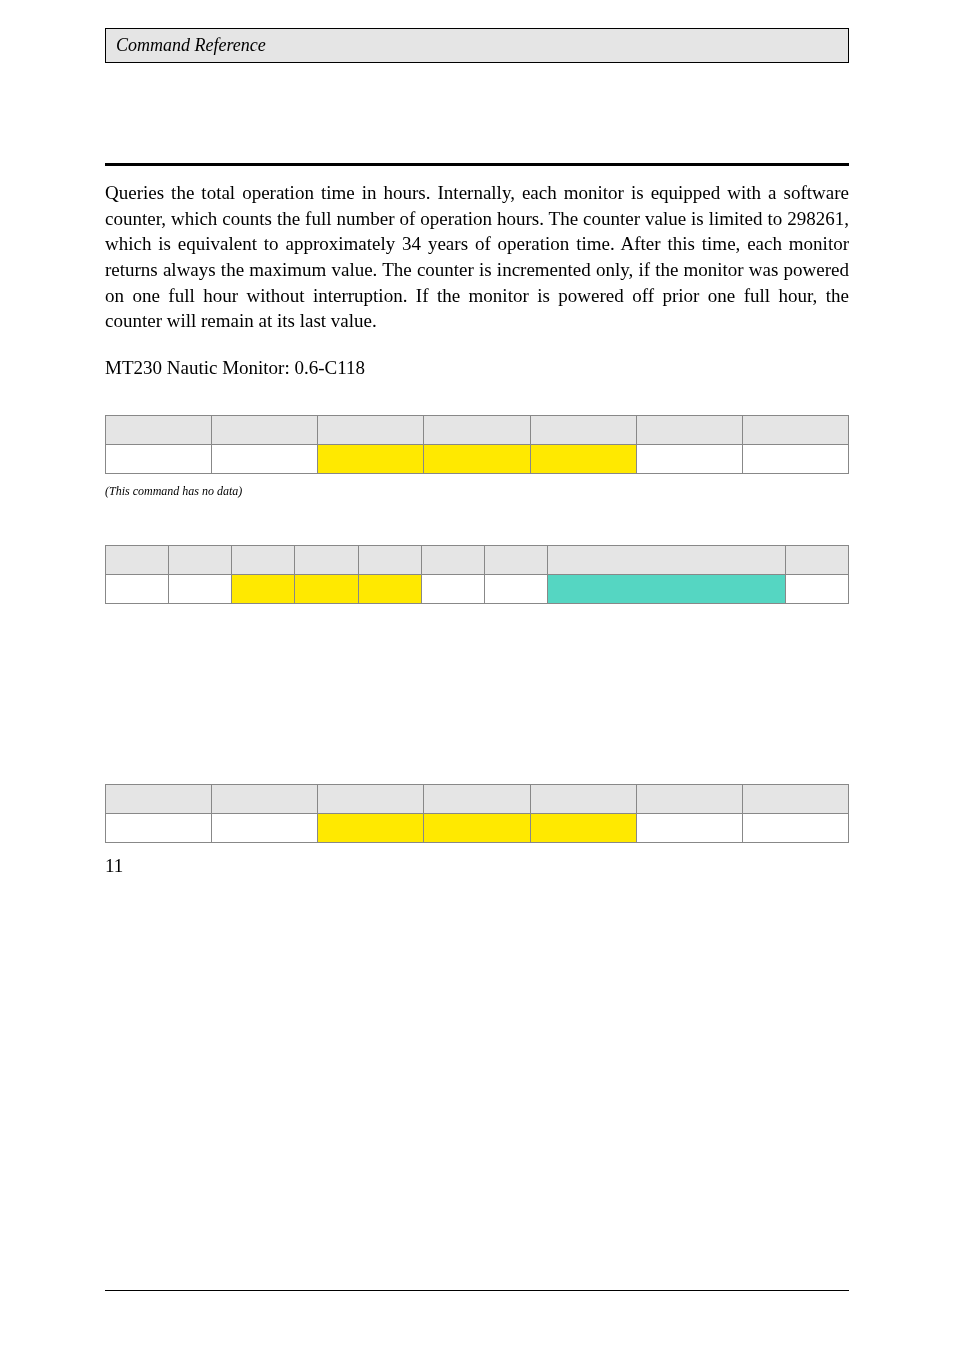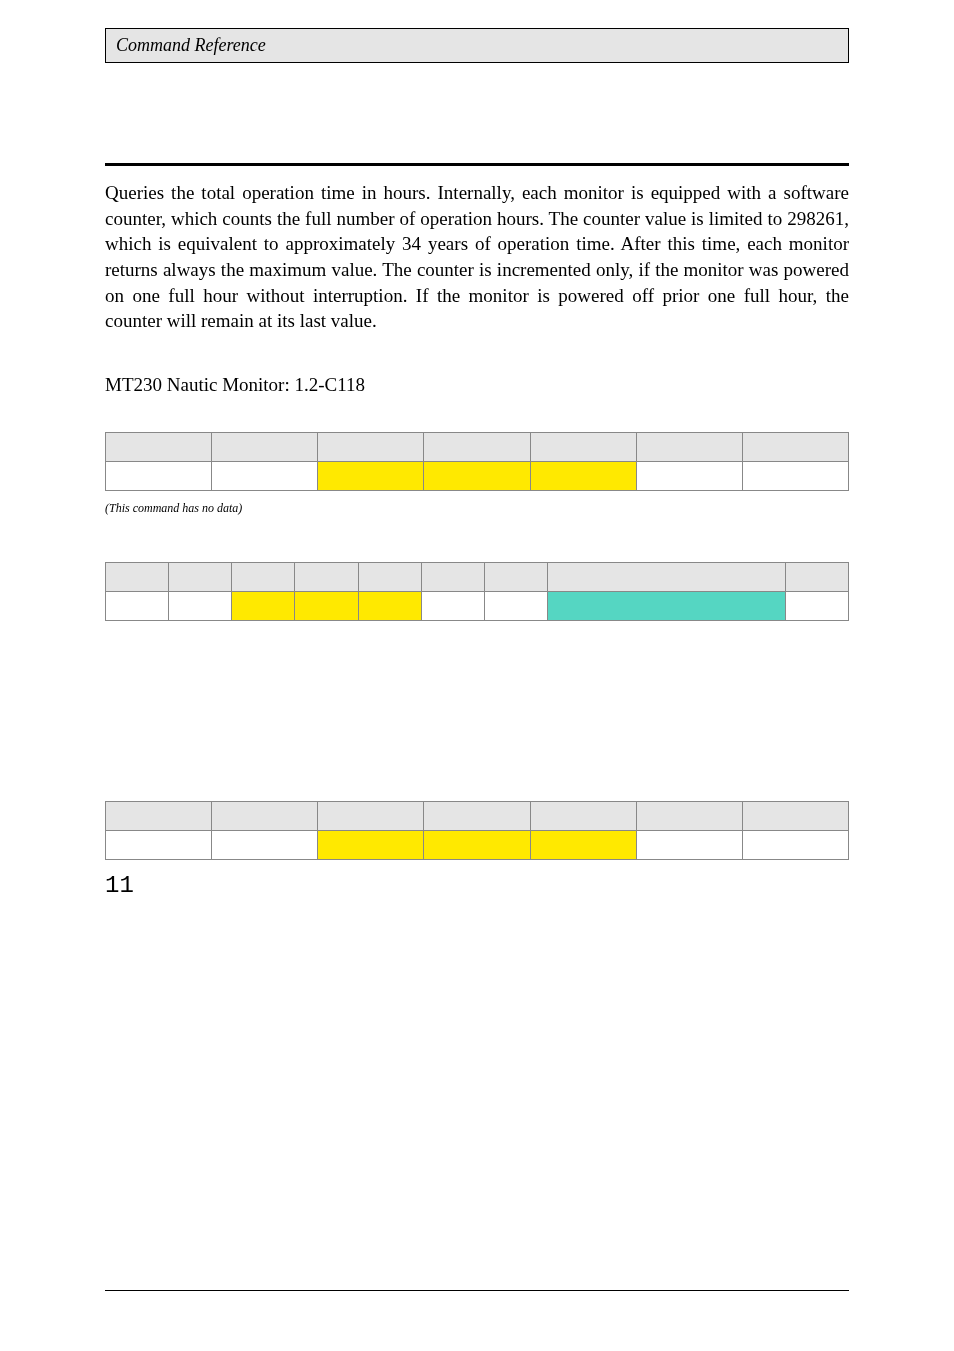--- a/index.html
+++ b/index.html
@@ -25,21 +25,21 @@
     margin-bottom: 100px;
   }
   .rule {
     height: 3px;
     background: #000;
     margin-bottom: 14px;
   }
   .body-text {
     font-size: 19px;
     line-height: 1.35;
-    margin: 0 0 40px 0;
+    margin: 0 0 23px 0;
     text-align: justify;
   }
   .mono-line {
     font-size: 19px;
     margin: 0 0 36px 0;
   }
   .italic-note {
     font-style: italic;
     font-size: 12px;
     margin: 10px 0 46px 0;
@@ -63,23 +63,22 @@
   }
   table.packet th {
     background: #e5e5e5;
     font-weight: normal;
     color: #222;
   }
   .hl-yellow { background: #ffe900; }
   .hl-cyan   { background: #55d6c2; }
 
   .page-number {
-    font-size: 24px;
+    font-size: 19px;
     margin-top: 12px;
-    font-family: Liberation Mono, monospace;
   }
   .footer-rule {
     position: absolute;
     left: 105px;
     right: 105px;
     bottom: 60px;
     height: 1px;
     background: #000;
   }
 </style>
@@ -89,21 +88,21 @@
 <div class="page">
 
   <div class="header-box">
     <span>Command Reference</span>
   </div>
 
   <div class="rule"></div>
 
   <p class="body-text">Queries the total operation time in hours. Internally, each monitor is equipped with a software counter, which counts the full number of operation hours. The counter value is limited to 298261, which is equivalent to approximately 34 years of operation time. After this time, each monitor returns always the maximum value. The counter is incremented only, if the monitor was powered on one full hour without interruption. If the monitor is powered off prior one full hour, the counter will remain at its last value.</p>
 
-  <p class="mono-line">MT230 Nautic Monitor: 1.2-C118</p>
+  <p class="mono-line">MT230 Nautic Monitor: 0.6-C118</p>
 
   <table class="packet">
     <colgroup>
       <col style="width:14.28%">
         <col style="width:14.28%">
         <col style="width:14.28%">
       <col style="width:14.28%">
         <col style="width:14.28%">
         <col style="width:14.28%">
       <col style="width:14.28%">

